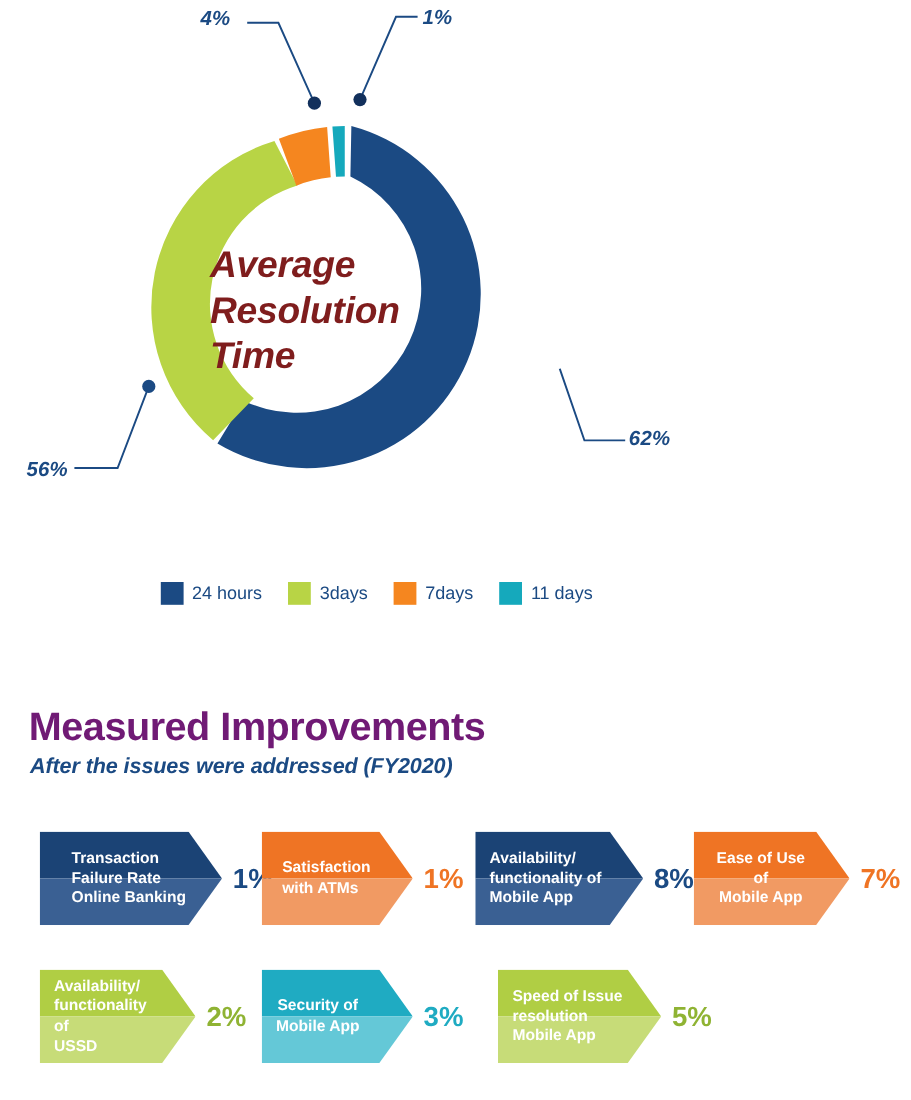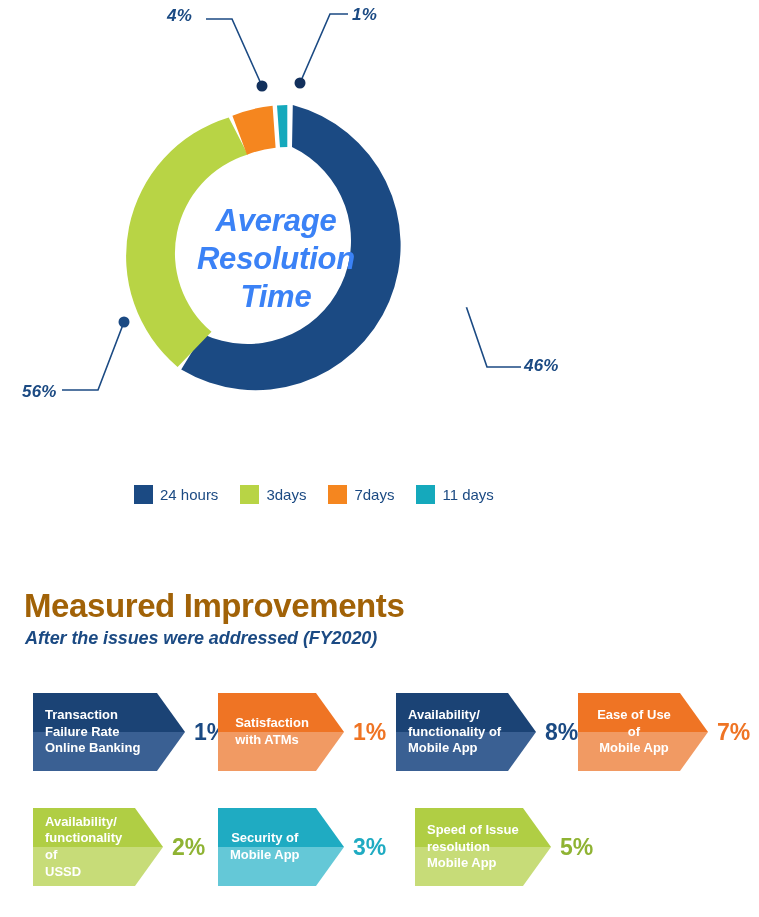--- a/index.html
+++ b/index.html
@@ -38,29 +38,28 @@
     white-space: nowrap;
     letter-spacing: .2px;
   }
   #pct-4  { left: 167px; top: 6px; }
   #pct-1  { left: 352px; top: 5px; }
   #pct-33 { left: 22px;  top: 382px; }
   #pct-62 { left: 524px; top: 356px; }
 
   #donut-center-text {
     position: absolute;
-    left: 161px;
+    left: 175px;
     top: 202px;
     width: 230px;
-    text-align: center;
     font-size: 31px;
     line-height: 1.22;
     font-weight: bold;
     font-style: italic;
-    color: #3b82f6;
+    color: #7f1d1d;
     letter-spacing: -.2px;
   }
 
   
   #legend {
     position: absolute;
     left: 134px;
     top: 485px;
     display: flex;
     align-items: center;
@@ -90,21 +89,21 @@
     left: 0;
     top: 575px;
     width: 759px;
   }
   #imp-title {
     position: absolute;
     left: 24px;
     top: 12px;
     font-size: 33px;
     font-weight: bold;
-    color: #a16207;
+    color: #701a75;
     letter-spacing: -.4px;
   }
   #imp-subtitle {
     position: absolute;
     left: 25px;
     top: 53px;
     font-size: 18px;
     font-weight: bold;
     font-style: italic;
     color: #1b4a83;
@@ -200,21 +199,21 @@
     </g>
   </svg>
 
   <div id="donut-center-text">Average
 Resolution
 Time</div>
 
   <div class="pct-label" id="pct-4">4%</div>
   <div class="pct-label" id="pct-1">1%</div>
   <div class="pct-label" id="pct-33">56%</div>
-  <div class="pct-label" id="pct-62">46%</div>
+  <div class="pct-label" id="pct-62">62%</div>
 
   <div id="legend">
     <div class="legend-item">
       <span class="legend-swatch" style="background:#1b4a83"></span>
       <span class="legend-label">24 hours</span>
     </div>
     <div class="legend-item">
       <span class="legend-swatch" style="background:#b8d445"></span>
       <span class="legend-label">3days</span>
     </div>
@@ -227,21 +226,21 @@
       <span class="legend-label">11 days</span>
     </div>
   </div>
 </div>
 
 <div id="improvements">
   <div id="imp-title">Measured Improvements</div>
   <div id="imp-subtitle">After the issues were addressed (FY2020)</div>
 
   <div class="badge" style="left:33px; top:118px;">
-    <div class="badge-arrow" style="width:152px;">
+    <div class="badge-arrow" style="width:152px;justify-content:flex-end;">
       <span class="tone-top" style="background:#1b4375"></span>
       <span class="tone-bottom" style="background:#3a6093"></span>
       <span class="badge-text">Transaction
 Failure Rate
 Online Banking</span>
     </div>
     <span class="badge-value" style="color:#1b4a83">1%</span>
   </div>
 
   <div class="badge" style="left:218px; top:118px;">

